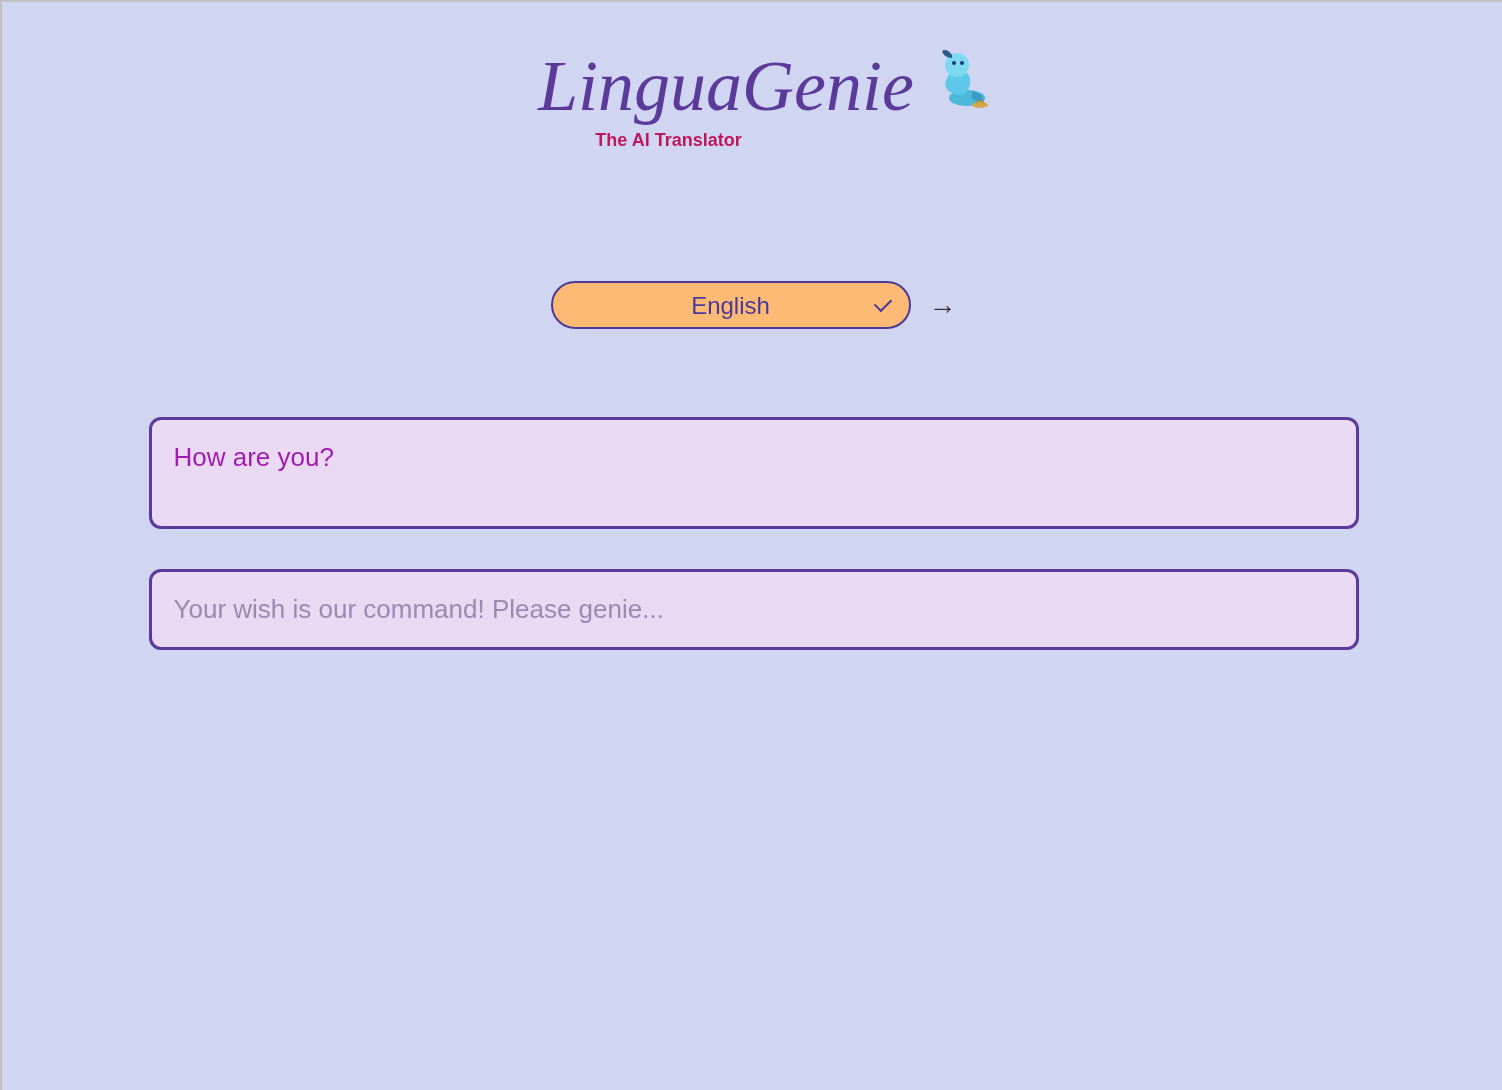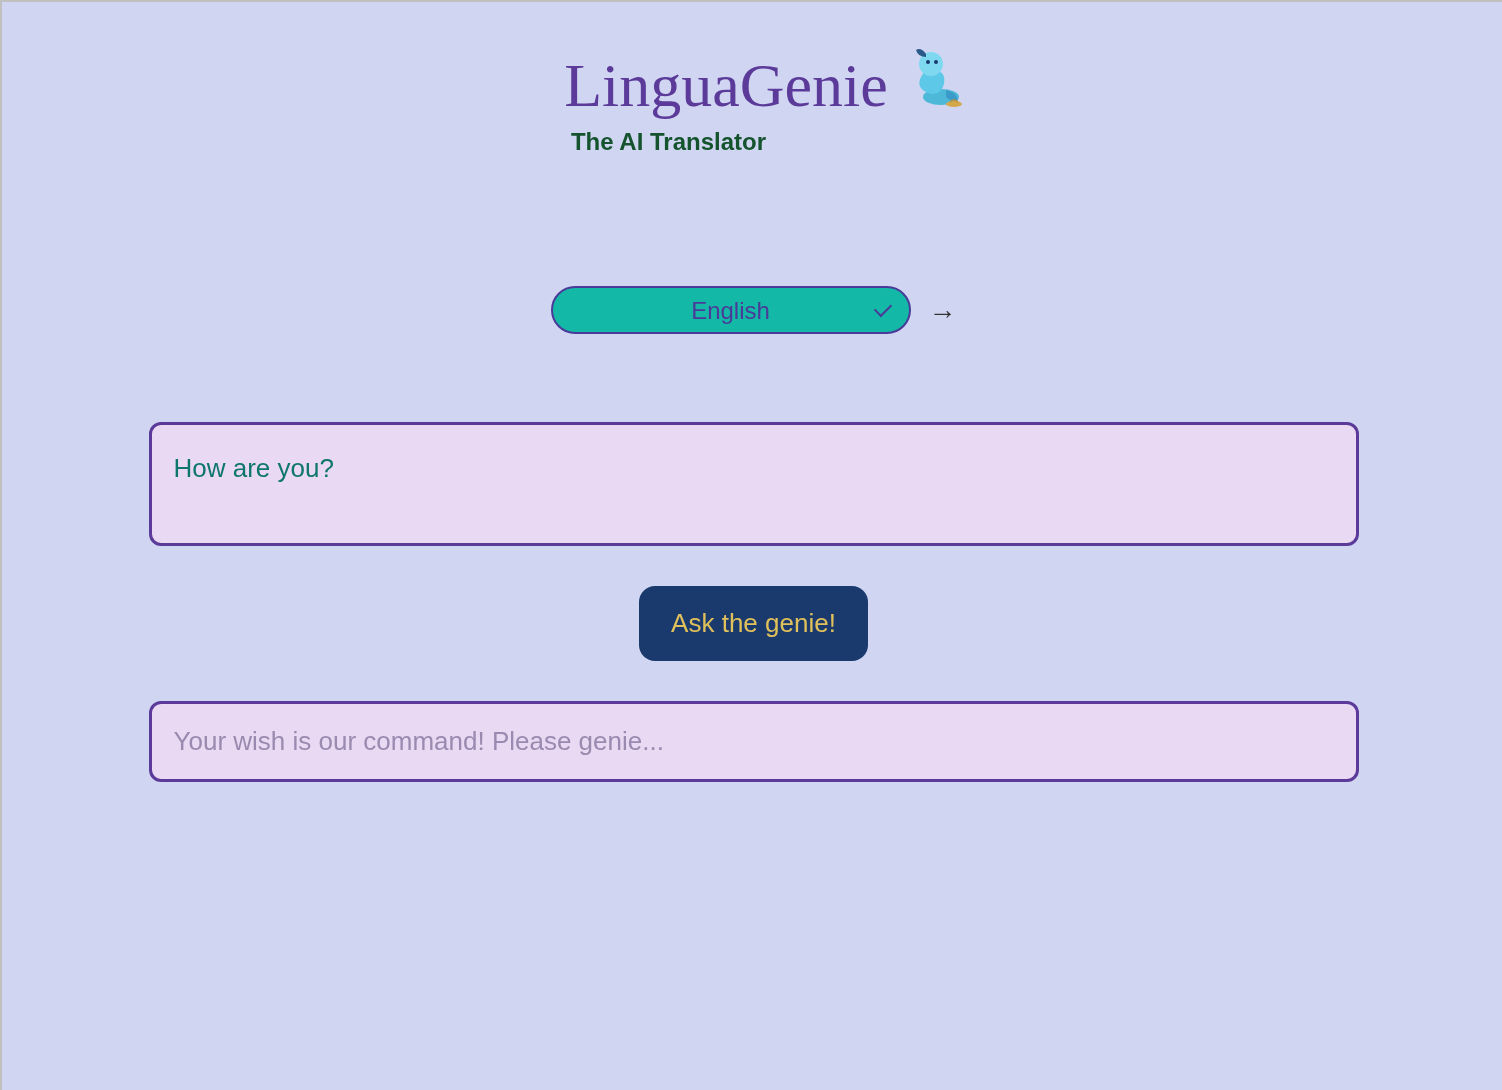--- a/index.html
+++ b/index.html
@@ -29,49 +29,50 @@
       flex-direction: column;
       align-items: center;
     }
     .logo-row {
       display: flex;
       align-items: center;
       gap: 8px;
     }
     .logo-text {
       font-family: 'Brush Script MT', 'Lucida Handwriting', cursive;
-      font-size: 62px;
+      font-size: 72px;
+      font-style: italic;
       color: #5b3a99;
       font-weight: 500;
       line-height: 1;
       margin-left: 23px;
     }
     .genie-icon {
       width: 70px;
       height: 70px;
       position: relative;
       top: -8px;
     }
     .tagline {
-      font-size: 24px;
+      font-size: 18px;
       font-weight: bold;
-      color: #14532d;
+      color: #be185d;
       margin-top: 8px;
       margin-left: -170px;
     }
     .language-row {
       margin-top: 130px;
       display: flex;
       align-items: center;
       gap: 18px;
     }
     .language-select {
       width: 360px;
       height: 48px;
-      background-color: #14b8a6;
+      background-color: #fdba74;
       border: 2px solid #4a3a99;
       border-radius: 24px;
       font-size: 24px;
       color: #4a3a99;
       text-align: center;
       text-align-last: center;
       appearance: none;
       -webkit-appearance: none;
       padding: 0 40px;
       cursor: pointer;
@@ -101,22 +102,22 @@
       font-weight: bold;
     }
     .input-box {
       margin-top: 88px;
       width: 1210px;
       min-height: 88px;
       background-color: #e9d9f2;
       border: 3px solid #5b3a99;
       border-radius: 12px;
       font-size: 26px;
-      color: #0f766e;
-      padding: 28px 22px;
+      color: #a21caf;
+      padding: 22px 22px;
       resize: none;
       font-family: Arial, Helvetica, sans-serif;
     }
     .input-box::placeholder {
       color: #9a8ab0;
     }
     .ask-button {
       margin-top: 40px;
       background-color: #1a3a6e;
       color: #e0c05a;
@@ -168,16 +169,15 @@
     <div class="select-wrapper">
       <select class="language-select">
         <option>English</option>
       </select>
     </div>
     <span class="arrow-icon">→</span>
   </div>
 
   <textarea class="input-box" style="">How are you?</textarea>
 
-  <button class="ask-button">Ask the genie!</button>
 
   <div class="output-box">Your wish is our command! Please genie...</div>
 </div>
 
 </body></html>

